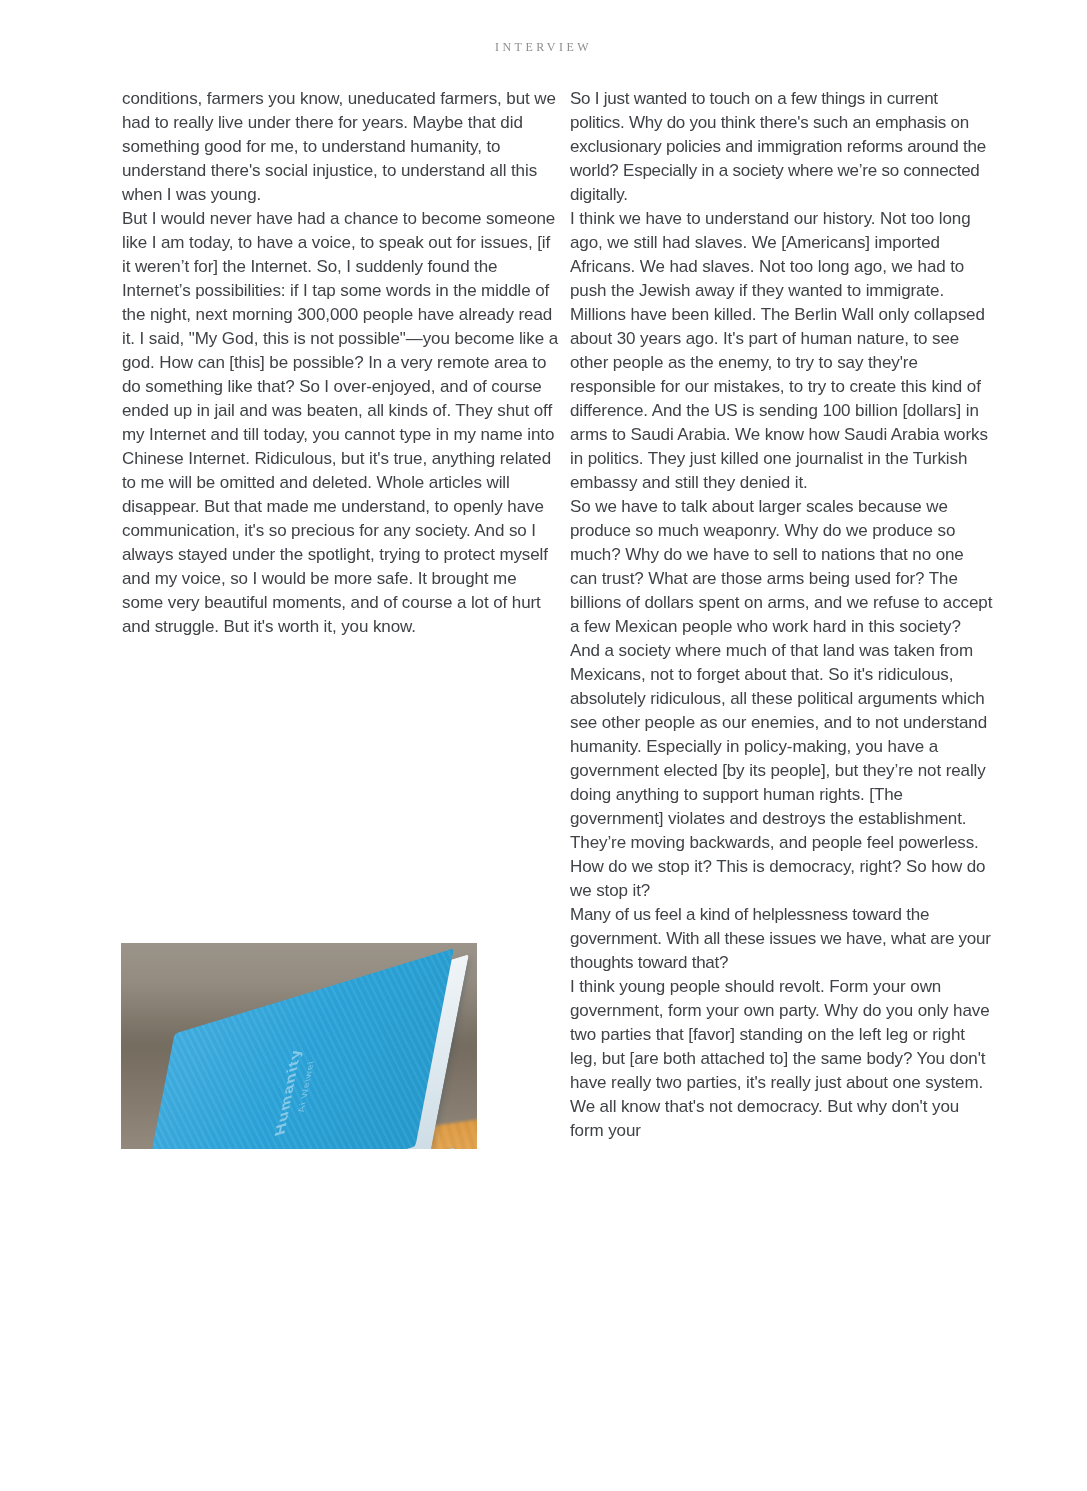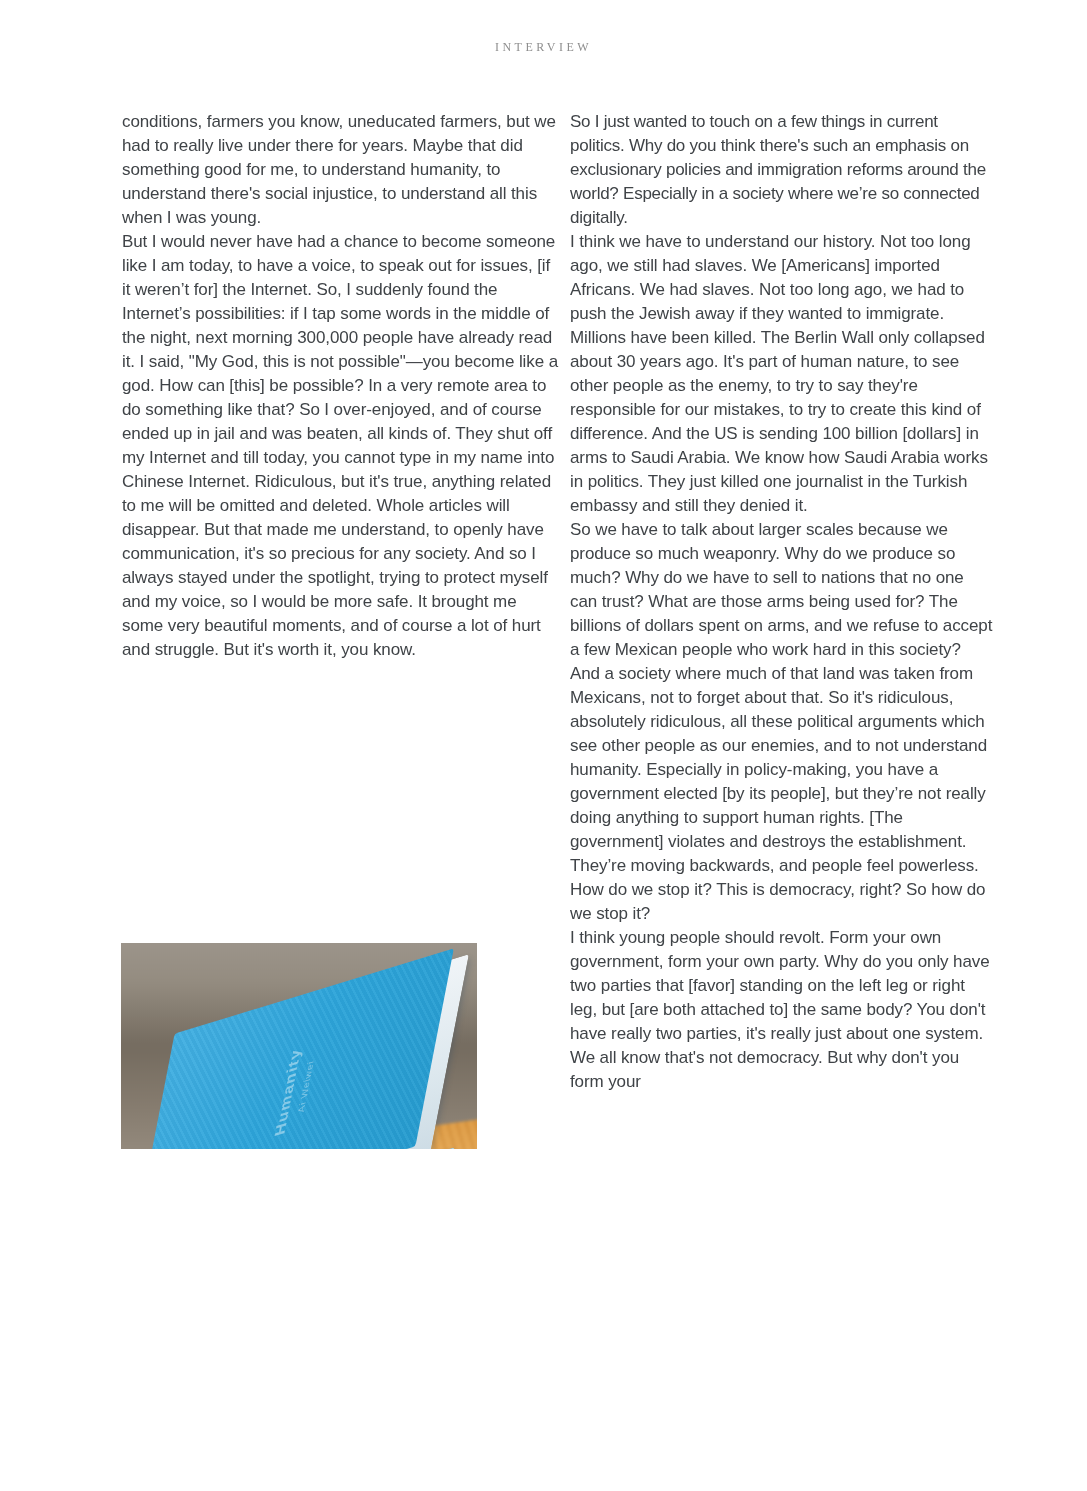--- a/index.html
+++ b/index.html
@@ -17,21 +17,21 @@
   .header {
     position:absolute; top:40px; left:0; width:100%;
     text-align:center;
     font-family:"Liberation Serif", serif;
     font-size:12px; letter-spacing:3.5px;
     color:#8e8e8e;
   }
 
   
   .col {
-    position:absolute; top:110px;
+    position:absolute; top:87px;
     font-size:17px; line-height:24px; letter-spacing:-0.1px;
   }
   .col-left  { left:122px; width:440px; }
   .col-right { left:570px; width:424px; }
   .col p { margin:0; }
   .mt { margin-top:24px; }
   .rc-q { font-weight:400; letter-spacing:-0.25px; }
 
   
   .pagenum {
@@ -147,20 +147,21 @@
 
   <div class="col col-left">
     <p>conditions, farmers you know, uneducated farmers, but we had to really live under there for years. Maybe that did something good for me, to understand humanity, to understand there's social injustice, to understand all this when I was young.</p>
     <p class="mt">But I would never have had a chance to become someone like I am today, to have a voice, to speak out for issues, [if it weren’t for] the Internet. So, I suddenly found the Internet’s possibilities: if I tap some words in the middle of the night, next morning 300,000 people have already read it. I said, "My God, this is not possible"—you become like a god. How can [this] be possible? In a very remote area to do something like that? So I over-enjoyed, and of course ended up in jail and was beaten, all kinds of. They shut off my Internet and till today, you cannot type in my name into Chinese Internet. Ridiculous, but it's true, anything related to me will be omitted and deleted. Whole articles will disappear. But that made me understand, to openly have communication, it's so precious for any society. And so I always stayed under the spotlight, trying to protect myself and my voice, so I would be more safe. It brought me some very beautiful moments, and of course a lot of hurt and struggle. But it's worth it, you know.</p>
   </div>
 
   <div class="col col-right">
     <p class="rc-q">So I just wanted to touch on a few things in current politics. Why do you think there's such an emphasis on exclusionary policies and immigration reforms around the world? Especially in a society where we’re so connected digitally.</p>
     <p>I think we have to understand our history. Not too long ago, we still had slaves. We [Americans] imported Africans. We had slaves. Not too long ago, we had to push the Jewish away if they wanted to immigrate. Millions have been killed. The Berlin Wall only collapsed about 30 years ago. It's part of human nature, to see other people as the enemy, to try to say they're responsible for our mistakes, to try to create this kind of difference. And the US is sending 100 billion [dollars] in arms to Saudi Arabia. We know how Saudi Arabia works in politics. They just killed one journalist in the Turkish embassy and still they denied it.</p>
     <p class="mt">So we have to talk about larger scales because we produce so much weaponry. Why do we produce so much? Why do we have to sell to nations that no one can trust? What are those arms being used for? The billions of dollars spent on arms, and we refuse to accept a few Mexican people who work hard in this society? And a society where much of that land was taken from Mexicans, not to forget about that. So it's ridiculous, absolutely ridiculous, all these political arguments which see other people as our enemies, and to not understand humanity. Especially in policy-making, you have a government elected [by its people], but they’re not really doing anything to support human rights. [The government] violates and destroys the establishment. They’re moving backwards, and people feel powerless. How do we stop it? This is democracy, right? So how do we stop it?</p>
+    <p class="rc-q mt">Many of us feel a kind of helplessness toward the government. With all these issues we have, what are your thoughts toward that?</p>
     <p>I think young people should revolt. Form your own government, form your own party. Why do you only have two parties that [favor] standing on the left leg or right leg, but [are both attached to] the same body? You don't have really two parties, it's really just about one system. We all know that's not democracy. But why don't you form your</p>
   </div>
 
   <div class="photo">
     <div class="ph-wall"></div>
     <div class="ph-table"></div>
     <div class="stack-shadow"></div>
 
     <div class="band b6">
       <span class="spine-author">Ai Weiwei</span>

